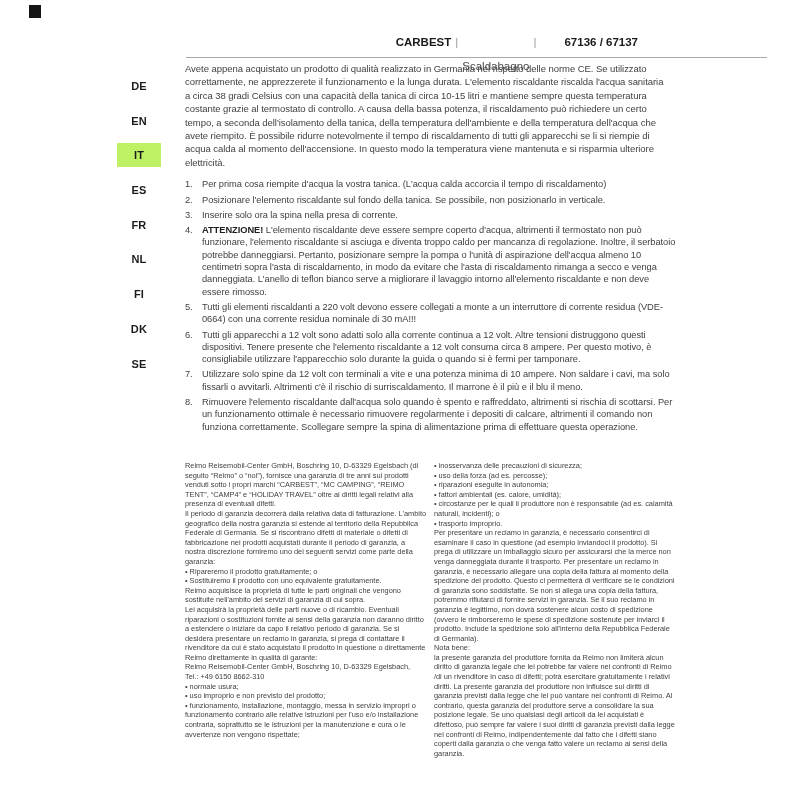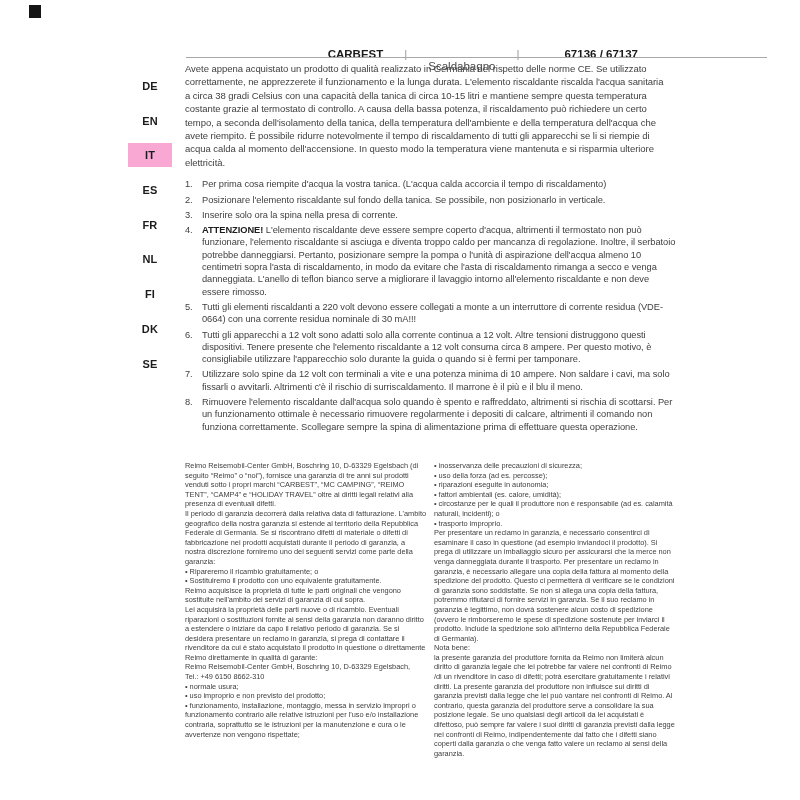--- a/index.html
+++ b/index.html
@@ -4,32 +4,32 @@
 <style>
   html,body{margin:0;padding:0;background:#fff;}
   .page{position:relative;width:800px;height:800px;background:#ffffff;overflow:hidden;
         font-family:"Liberation Sans",sans-serif;color:#414141;}
 
   
   .edge-mark{position:absolute;left:29px;top:5px;width:12px;height:13px;background:#151515;}
 
   
   .header{position:absolute;top:36px;left:185px;width:453px;display:flex;justify-content:flex-end;
-          align-items:center;gap:21px;font-size:11.5px;white-space:nowrap;}
+          align-items:flex-start;gap:4px;font-size:11.5px;white-space:nowrap;}
   .header .brand{font-weight:bold;color:#1a1a1a;}
   .header .sep{color:#9a9a9a;font-weight:300;}
   .header .product{color:#4a4a4a;margin-top:24px;}
   .header .codes{font-weight:bold;color:#1a1a1a;margin-left:24px;}
   .header-rule{position:absolute;top:57px;left:186px;width:581px;height:1px;background:#a8a8a8;}
 
   
-  .sidebar{position:absolute;left:128px;top:74px;width:44px;}
+  .sidebar{position:absolute;left:117px;top:74px;width:44px;}
   .lang{height:24px;margin-bottom:10.7px;display:flex;align-items:center;justify-content:center;
         font-size:11px;font-weight:bold;color:#1c1c1c;letter-spacing:.2px;}
-  .lang.active{background:#f9a8d4;}
+  .lang.active{background:#bef264;}
 
   
   .content{position:absolute;left:185px;top:62px;width:491px;}
   .intro{font-size:9.5px;line-height:13.4px;letter-spacing:-0.05px;margin:0 12px 9px 0;text-align:left;}
   .steps{margin:0;padding:0;}
   .step{display:flex;margin-bottom:3px;font-size:9.3px;line-height:12.3px;letter-spacing:-0.05px;}
   .step .num{flex:0 0 17px;}
   .step .txt{flex:1;}
   .warn{font-weight:bold;color:#1d1d1d;}
 
@@ -108,21 +108,21 @@
         <span class="txt">Rimuovere l'elemento riscaldante dall'acqua solo quando è spento e raffreddato, altrimenti si rischia di scottarsi. Per un funzionamento ottimale è necessario rimuovere regolarmente i depositi di calcare, altrimenti il comando non funziona correttamente. Scollegare sempre la spina di alimentazione prima di effettuare questa operazione.</span>
       </div>
     </div>
   </div>
 
   <div class="warranty">
     <div class="cols">
       <div class="col left">
         <p>Reimo Reisemobil-Center GmbH, Boschring 10, D-63329 Egelsbach (di seguito “Reimo” o “noi”), fornisce una garanzia di tre anni sui prodotti venduti sotto i propri marchi “CARBEST”, “MC CAMPING”, “REIMO TENT”, “CAMP4” e “HOLIDAY TRAVEL” oltre ai diritti legali relativi alla presenza di eventuali difetti.</p>
         <p>Il periodo di garanzia decorrerà dalla relativa data di fatturazione. L'ambito geografico della nostra garanzia si estende al territorio della Repubblica Federale di Germania. Se si riscontrano difetti di materiale o difetti di fabbricazione nei prodotti acquistati durante il periodo di garanzia, a nostra discrezione forniremo uno dei seguenti servizi come parte della garanzia:</p>
-        <div class="bullet">Ripareremo il ricambio gratuitamente; o</div>
+        <div class="bullet">Ripareremo il prodotto gratuitamente; o</div>
         <div class="bullet">Sostituiremo il prodotto con uno equivalente gratuitamente.</div>
         <p>Reimo acquisisce la proprietà di tutte le parti originali che vengono sostituite nell'ambito dei servizi di garanzia di cui sopra.</p>
         <p>Lei acquisirà la proprietà delle parti nuove o di ricambio. Eventuali riparazioni o sostituzioni fornite ai sensi della garanzia non daranno diritto a estendere o iniziare da capo il relativo periodo di garanzia. Se si desidera presentare un reclamo in garanzia, si prega di contattare il rivenditore da cui è stato acquistato il prodotto in questione o direttamente Reimo direttamente in qualità di garante:</p>
         <p>Reimo Reisemobil-Center GmbH, Boschring 10, D-63329 Egelsbach,</p>
         <p>Tel.: +49 6150 8662-310</p>
         <div class="bullet">normale usura;</div>
         <div class="bullet">uso improprio e non previsto del prodotto;</div>
         <div class="bullet">funzionamento, installazione, montaggio, messa in servizio impropri o funzionamento contrario alle relative istruzioni per l'uso e/o installazione contraria, soprattutto se le istruzioni per la manutenzione e cura o le avvertenze non vengono rispettate;</div>
       </div>
       <div class="col right">

